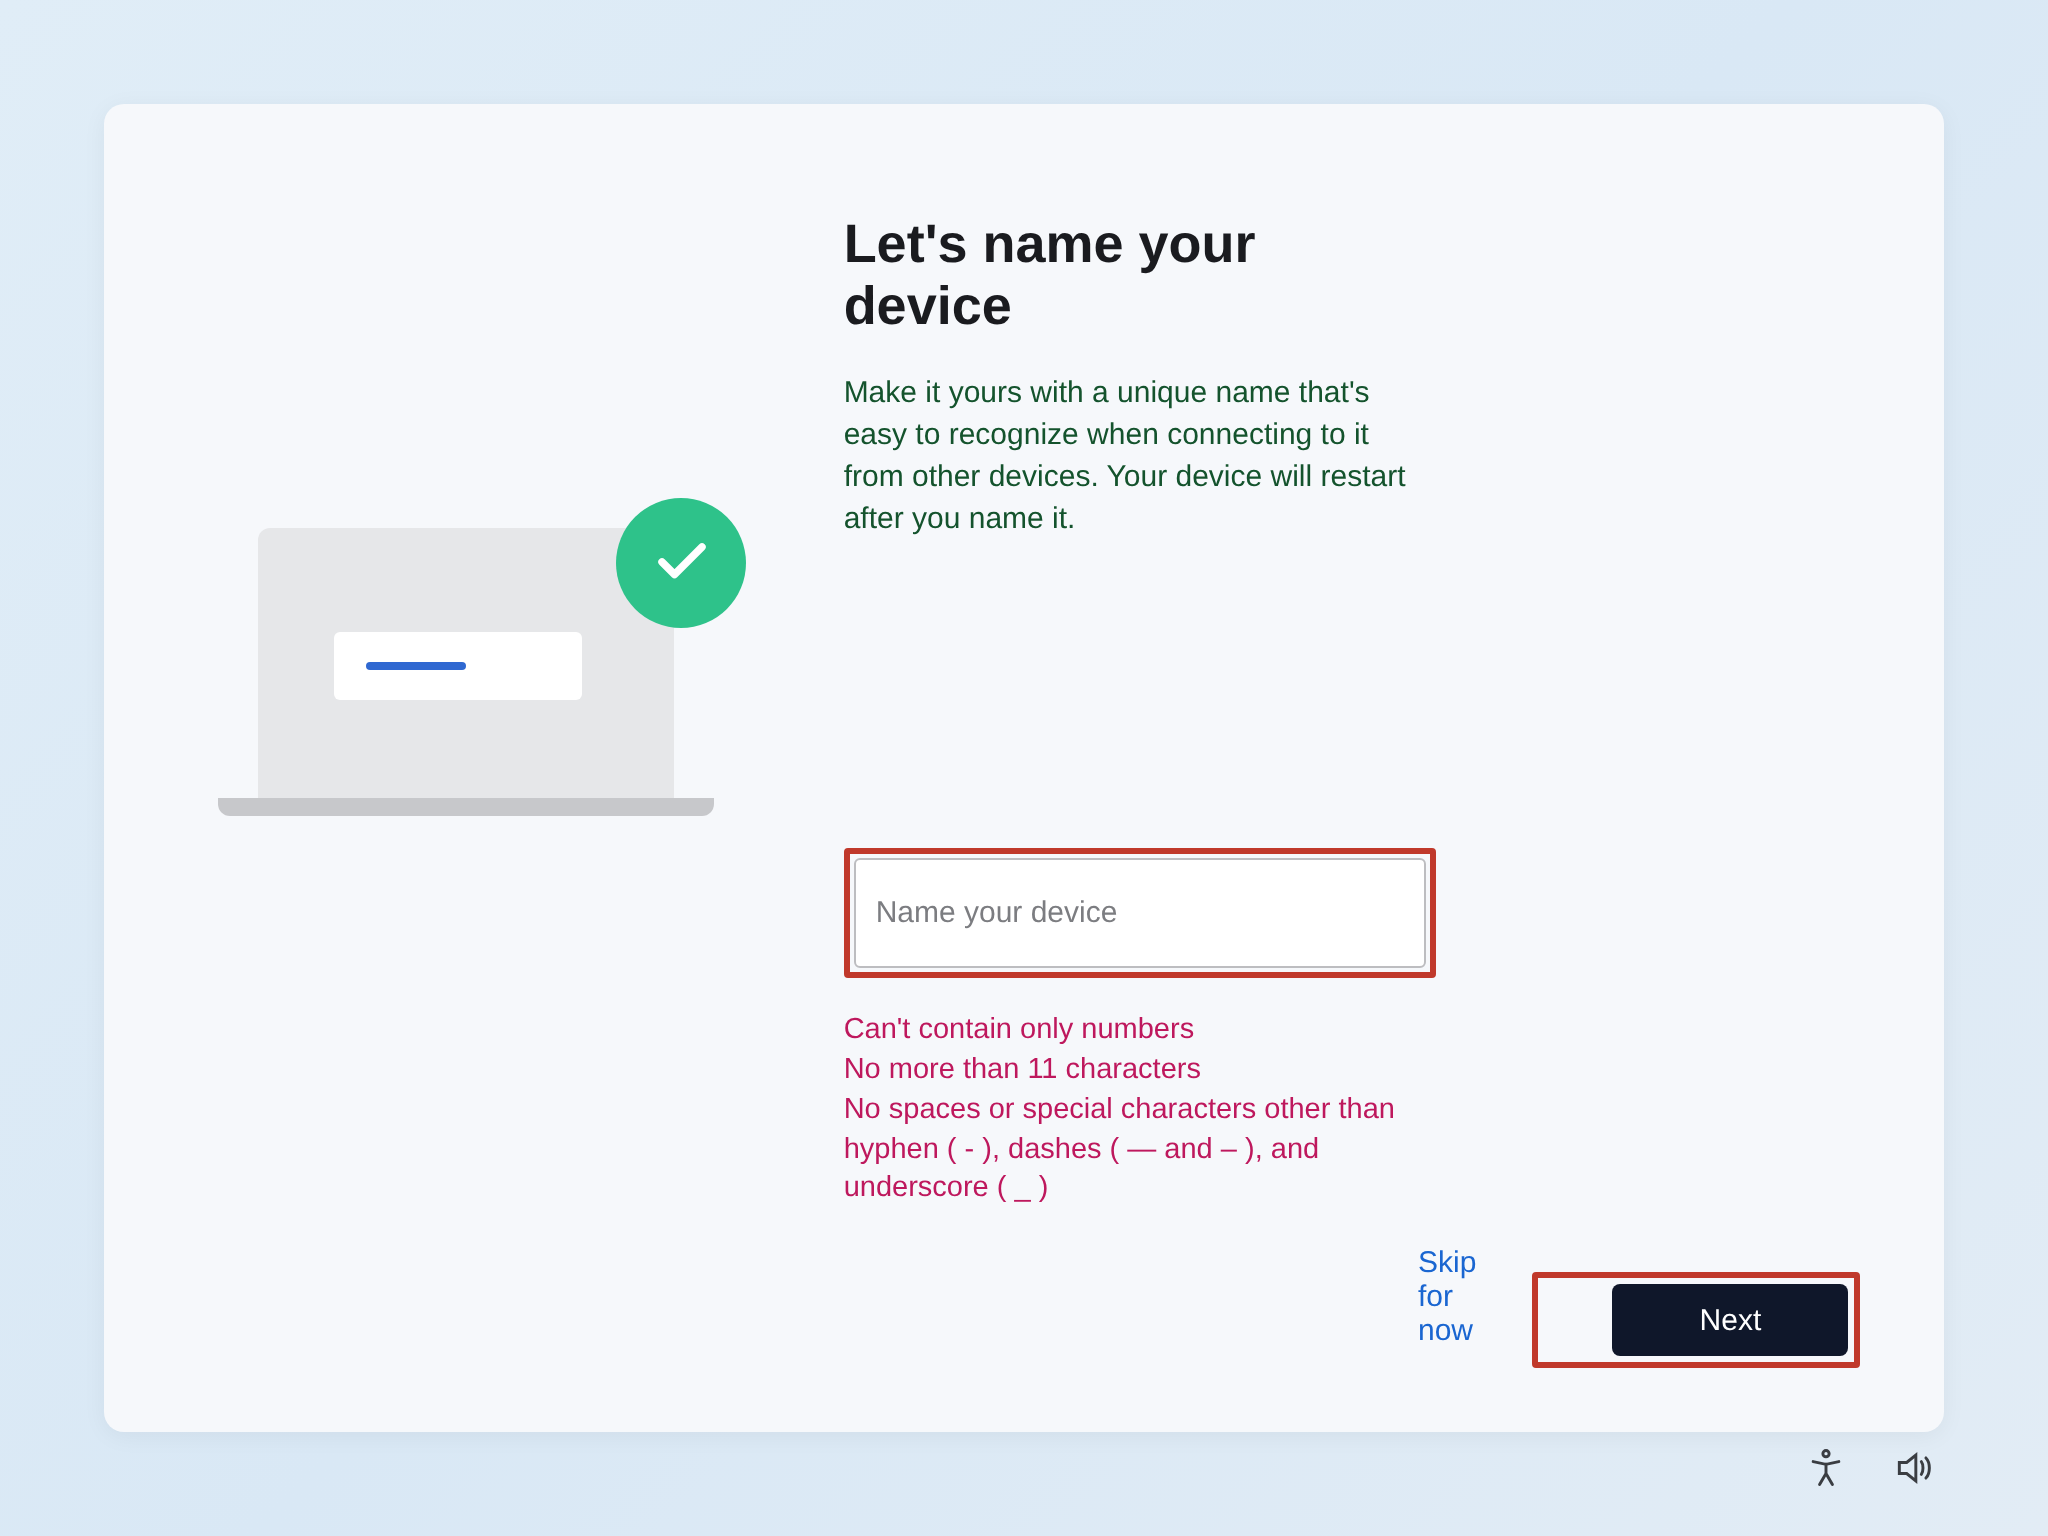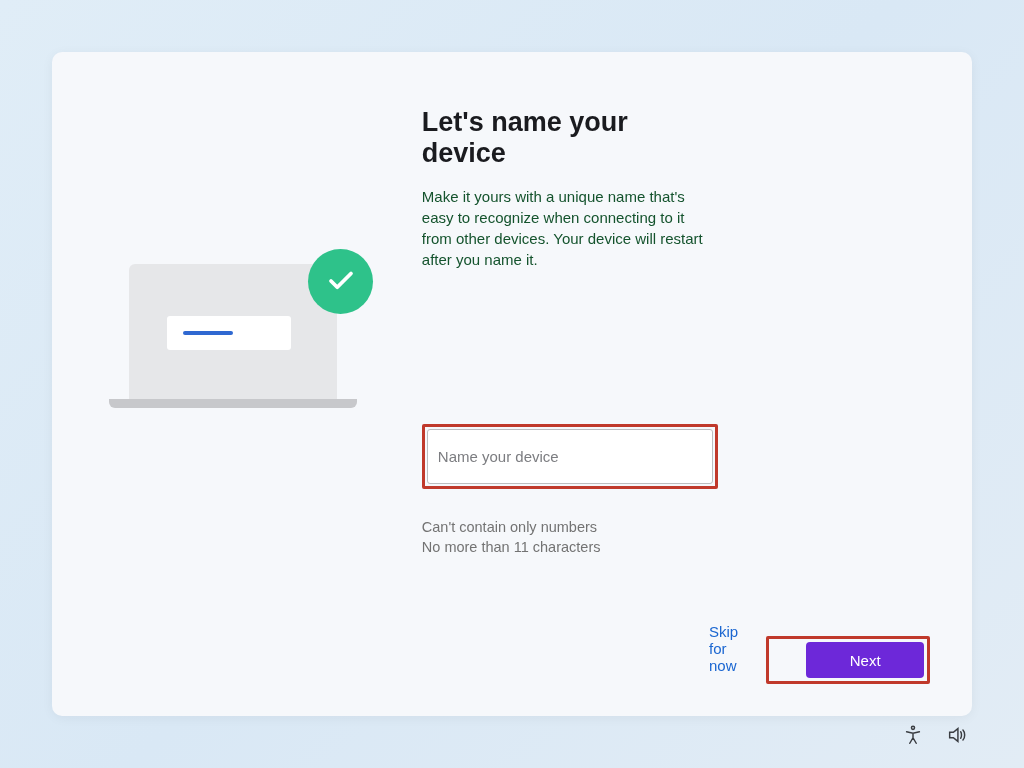--- a/index.html
+++ b/index.html
@@ -125,24 +125,24 @@
       border-radius: 3px;
       padding: 0 10px;
       font-size: 15px;
       font-family: inherit;
       color: #333;
       background: #fff;
       outline: none;
     }
     .device-input::placeholder { color: #7c7d81; }
     .helper-list {
-      margin-top: 29px;
+      margin-top: 17px;
       font-size: 14.5px;
       line-height: 1.36;
-      color: #737373;
+      color: #be185d;
       font-weight: 400;
     }
     .footer-buttons {
       display: flex;
       justify-content: flex-end;
       align-items: flex-end;
       gap: 22px;
       padding-right: 0;
       padding-bottom: 2px;
     }
@@ -153,21 +153,21 @@
       padding: 10px 6px;
     }
     .next-highlight {
       border: 3px solid #c0392b;
       border-radius: 2px;
       padding: 3px;
     }
     .next-btn {
       width: 118px;
       height: 36px;
-      background: #6d28d9;
+      background: #0f172a;
       border: none;
       border-radius: 4px;
       color: #ffffff;
       font-size: 15px;
       font-family: inherit;
       cursor: pointer;
       margin-left: 34px;
     }
     .tray-icons {
       position: absolute;
@@ -206,20 +206,21 @@
       <p class="page-subtitle">Make it yours with a unique name that's easy to recognize when connecting to it from other devices. Your device will restart after you name it.</p>
 
       <div class="input-block">
         <div class="input-highlight">
           <input class="device-input" type="text" placeholder="Name your device" value="" style="">
         </div>
 
         <div class="helper-list">
           <div>Can't contain only numbers</div>
           <div>No more than 11 characters</div>
+          <div>No spaces or special characters other than hyphen ( - ), dashes ( — and – ), and underscore ( _ )</div>
         </div>
       </div>
     </div>
   </div>
 
   <div class="footer-buttons">
     <span class="skip-link">Skip for now</span>
     <div class="next-highlight">
       <button class="next-btn">Next</button>
     </div>

